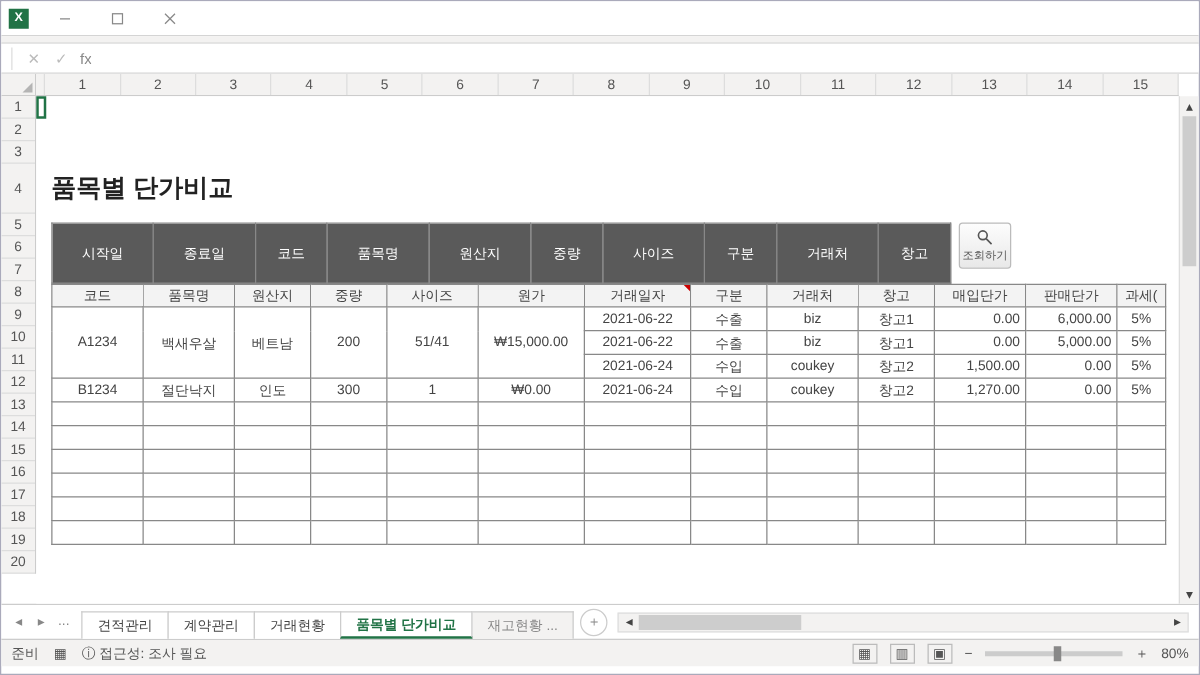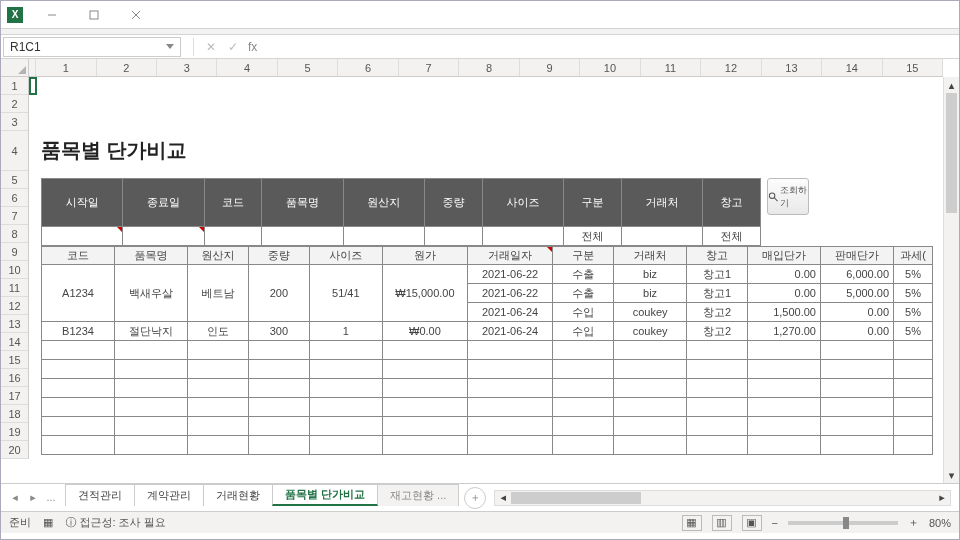--- a/index.html
+++ b/index.html
@@ -27,34 +27,34 @@
 .rowheads{position:absolute;left:0;top:18px;width:28px;background:#f3f2f1;border-right:1px solid #ccc}
 .rh{height:18px;border-bottom:1px solid #ddd;display:flex;align-items:center;justify-content:center;color:#555;font-size:11px}
 .rh.big{height:40px}
 .sheet{position:absolute;left:28px;top:18px;right:16px;bottom:0;background:#fff}
 .active-cell{position:absolute;left:0;top:0;width:8px;height:18px;border:2px solid #217346;background:#fff;z-index:5}
 .report{position:absolute;left:12px;top:60px;right:4px}
 .rtitle{font-size:20px;font-weight:bold;color:#222;margin-bottom:14px}
 .filter-tbl{border-collapse:collapse;width:720px;float:left}
 .filter-tbl th{background:#5a5a5a;color:#fff;font-weight:normal;font-size:11px;height:18px;border:1px solid #888;padding:16px 2px}
 .filter-tbl td{height:19px;border:1px solid #888;background:#fff;text-align:center;font-size:11px}
-.srch-btn{float:left;width:42px;height:37px;margin-left:6px;background:linear-gradient(#fdfdfd,#e8e8e8);border:1px solid #bbb;border-radius:3px;display:flex;flex-direction:row;align-items:center;justify-content:center;gap:1px;font-size:9px;color:#555}
+.srch-btn{float:left;width:42px;height:37px;margin-left:6px;background:linear-gradient(#fdfdfd,#e8e8e8);border:1px solid #bbb;border-radius:3px;display:flex;flex-direction:column;align-items:center;justify-content:center;gap:1px;font-size:9px;color:#555}
 .srch-btn svg{width:14px;height:14px}
 .data-tbl{clear:both;border-collapse:collapse;width:892px;margin-top:10px}
 .data-tbl th{background:#f3f3f3;font-weight:normal;font-size:11px;height:18px;border:1px solid #888;text-align:center}
 .data-tbl td{height:19px;border:1px solid #888;background:#fff;text-align:center;font-size:11px;padding:0 4px}
 .data-tbl td.r{text-align:right}
 .data-tbl .emp td{height:19px}
 .vscroll{position:absolute;right:0;top:18px;width:16px;bottom:0;background:#f3f2f1;border-left:1px solid #ddd}
 .vscroll .up,.vscroll .dn{height:16px;display:flex;align-items:center;justify-content:center}
 .vscroll .thumb{position:absolute;top:16px;left:2px;right:2px;height:120px;background:#cdcdcd}
 .tabrow{height:28px;background:#fff;border-top:1px solid #ccc;display:flex;align-items:center}
 .tabnav{display:flex;gap:2px;padding:0 6px;color:#888}
 .tabnav span{width:16px;text-align:center}
-.tabs{display:flex;align-items:flex-start;height:100%}
+.tabs{display:flex;align-items:flex-end;height:100%}
 .tab{height:22px;padding:0 12px;border:1px solid #ccc;border-bottom:none;background:#fff;display:flex;align-items:center;font-size:11px;color:#444;margin-right:-1px}
 .tab.active{background:#fff;border-bottom:2px solid #217346;color:#217346;font-weight:bold;z-index:2}
 .tab.dim{background:#f3f2f1;color:#888}
 .addtab{width:22px;height:22px;border:1px solid #ccc;border-radius:50%;margin-left:6px;display:flex;align-items:center;justify-content:center;color:#888}
 .hscroll{flex:1;height:16px;margin:0 8px;background:#f3f2f1;position:relative;border:1px solid #ddd}
 .hscroll .lft,.hscroll .rgt{position:absolute;top:0;width:16px;height:100%;display:flex;align-items:center;justify-content:center}
 .hscroll .rgt{right:0}
 .hscroll .hthumb{position:absolute;left:16px;top:1px;bottom:1px;width:130px;background:#cdcdcd}
 .status{height:22px;background:#f3f2f1;border-top:1px solid #ccc;display:flex;align-items:center;padding:0 8px;font-size:11px;color:#555;gap:12px}
 .status .right{margin-left:auto;display:flex;align-items:center;gap:10px}
@@ -82,24 +82,20 @@
   <div class="winbtn">
       <svg width="10" height="10">
         <line x1="1" y1="1" x2="9" y2="9"></line>
         <line x1="9" y1="1" x2="1" y2="9"></line>
       </svg>
     </div>
 </div>
 <div class="ribbon-collapsed"></div>
 
 <div class="namebox-row">
-  <div class="namebox">
-    <span>R1C1</span>
-    <span class="dd"></span>
-  </div>
   <div class="fx-sep"></div>
   <div class="fx-btn">✕</div>
   <div class="fx-btn">✓</div>
   <div class="fx-lbl">fx</div>
   <input class="fx-input" style="">
 </div>
 
 <div class="grid-area">
   <div class="corner"></div>
   <div class="colheads">
@@ -154,36 +150,20 @@
               <th>종료일</th>
               <th>코드</th>
               <th>품목명</th>
               <th>원산지</th>
               <th>중량</th>
               <th>사이즈</th>
               <th>구분</th>
               <th>거래처</th>
               <th>창고</th>
             </tr>
-        <tr>
-              <td style="position: relative;">
-                <span class="tri red-tri"></span>
-              </td>
-              <td style="position: relative;">
-                <span class="tri red-tri"></span>
-              </td>
-              <td style="position: relative;"></td>
-              <td style="position: relative;"></td>
-              <td style="position: relative;"></td>
-              <td style="position: relative;"></td>
-              <td style="position: relative;"></td>
-              <td style="position: relative;">전체</td>
-              <td style="position: relative;"></td>
-              <td style="position: relative;">전체</td>
-            </tr>
       </tbody>
         </table>
       <div class="srch-btn">
         <svg viewBox="0 0 16 16">
             <circle cx="6" cy="6" r="4" fill="none" stroke="#555" stroke-width="1.5"></circle>
             <line x1="9" y1="9" x2="14" y2="14" stroke="#555" stroke-width="1.5"></line>
           </svg>
         <span>조회하기</span>
       </div>
 

